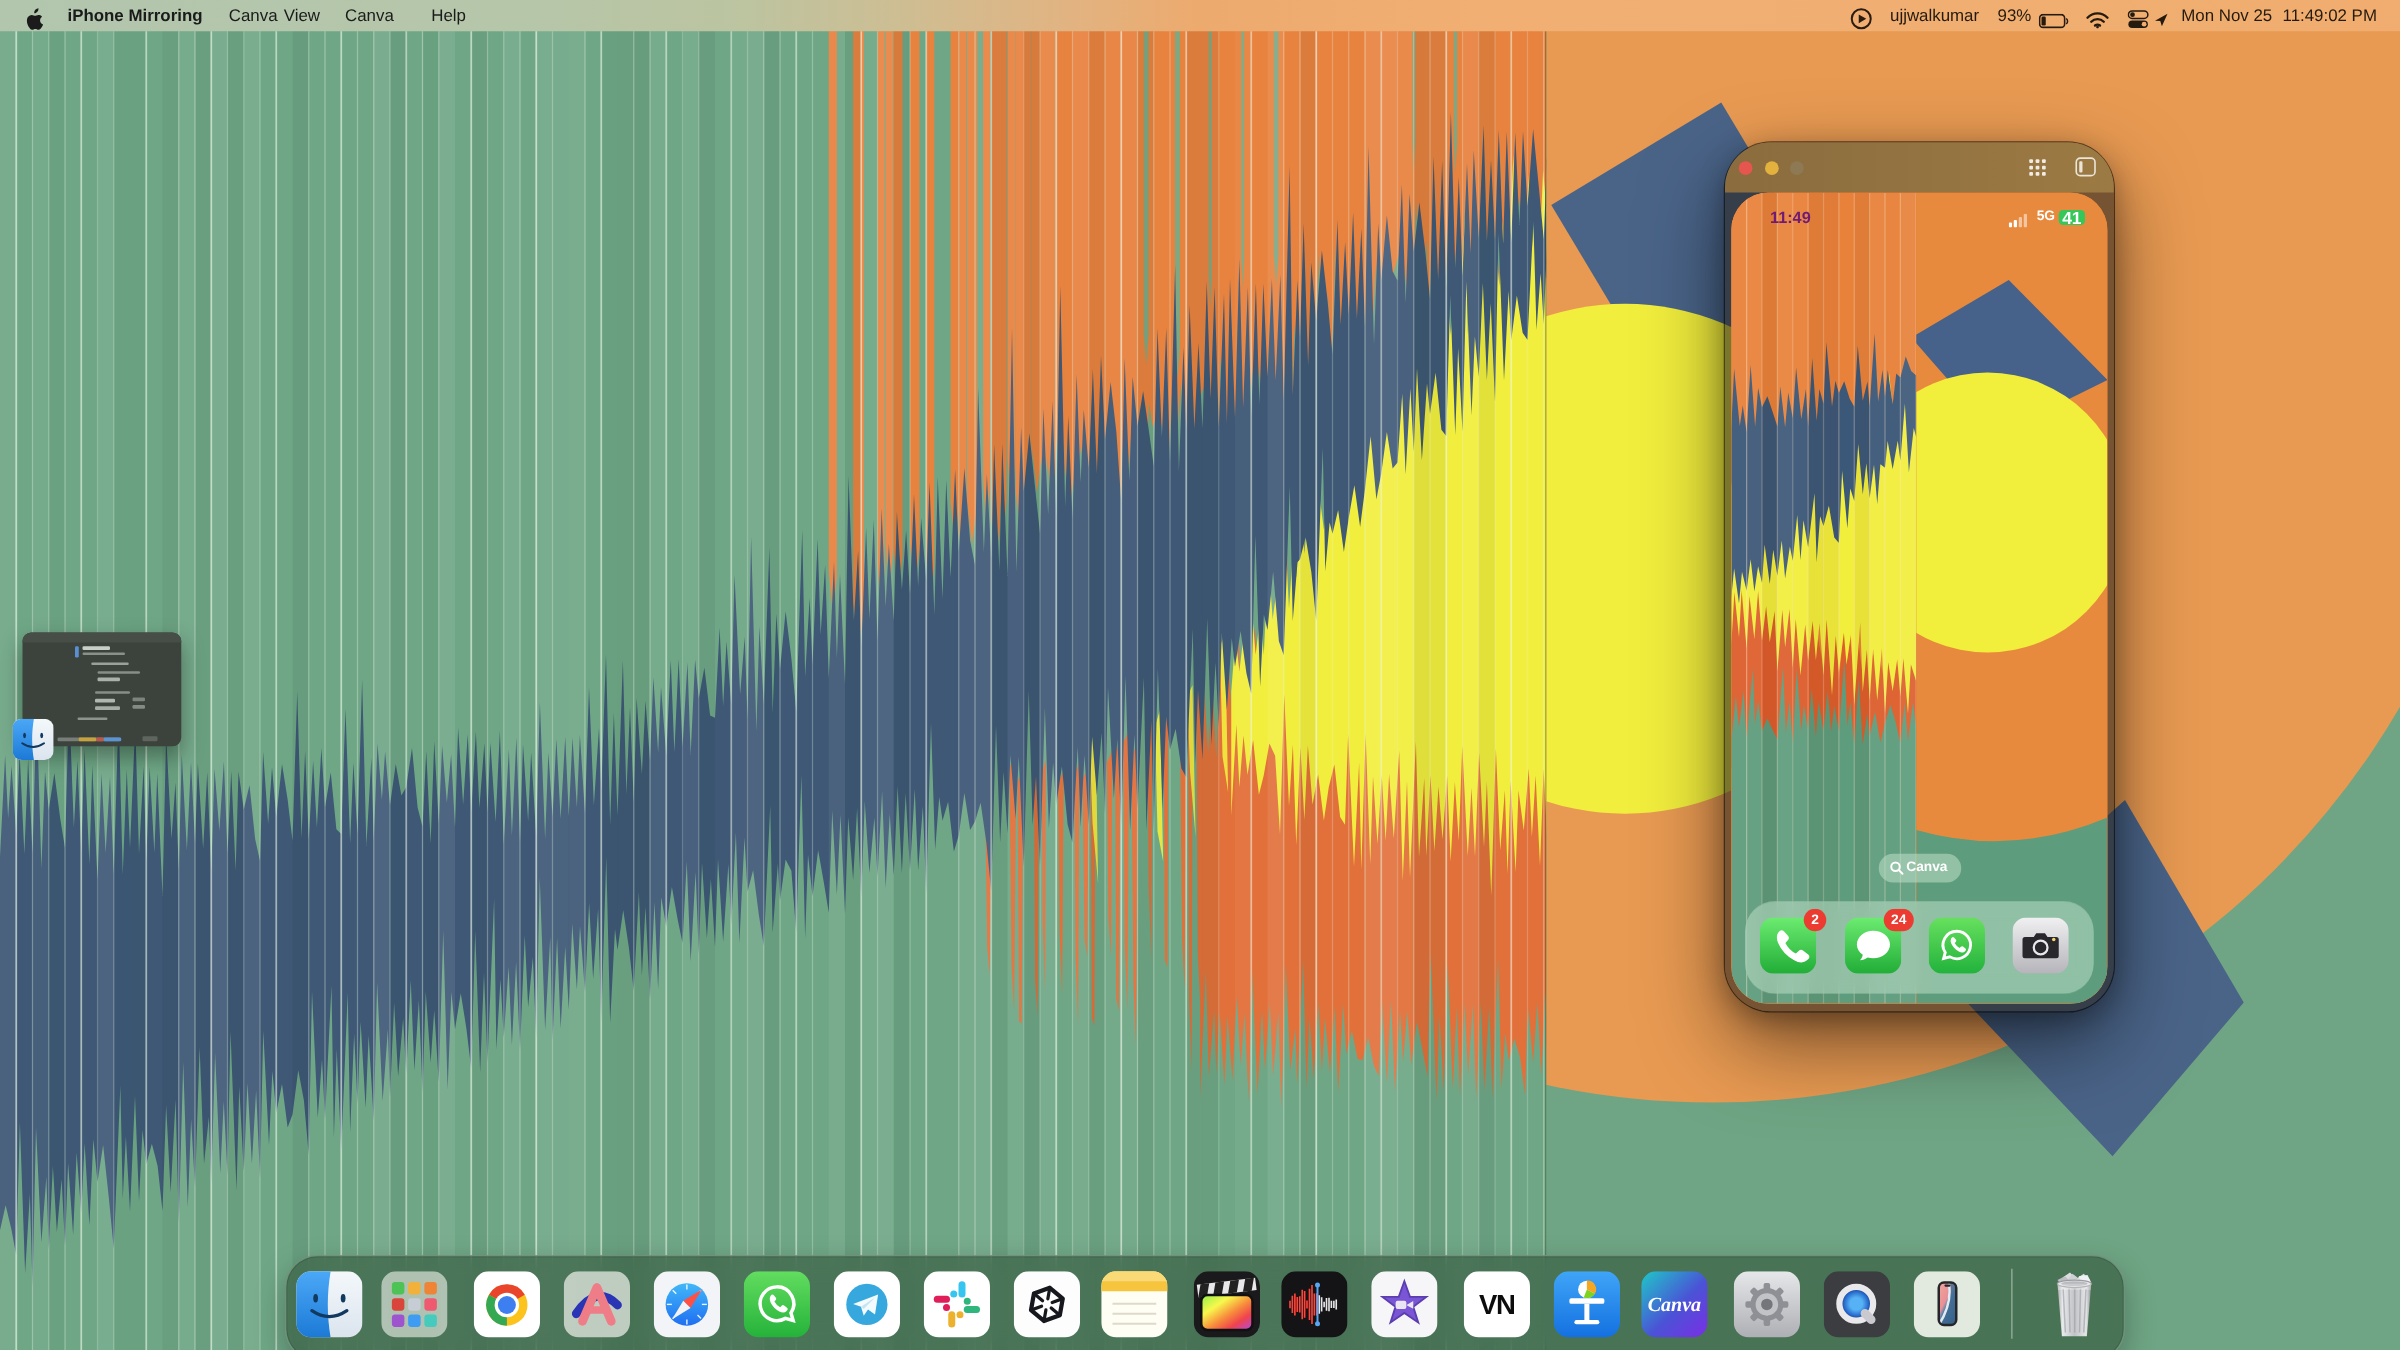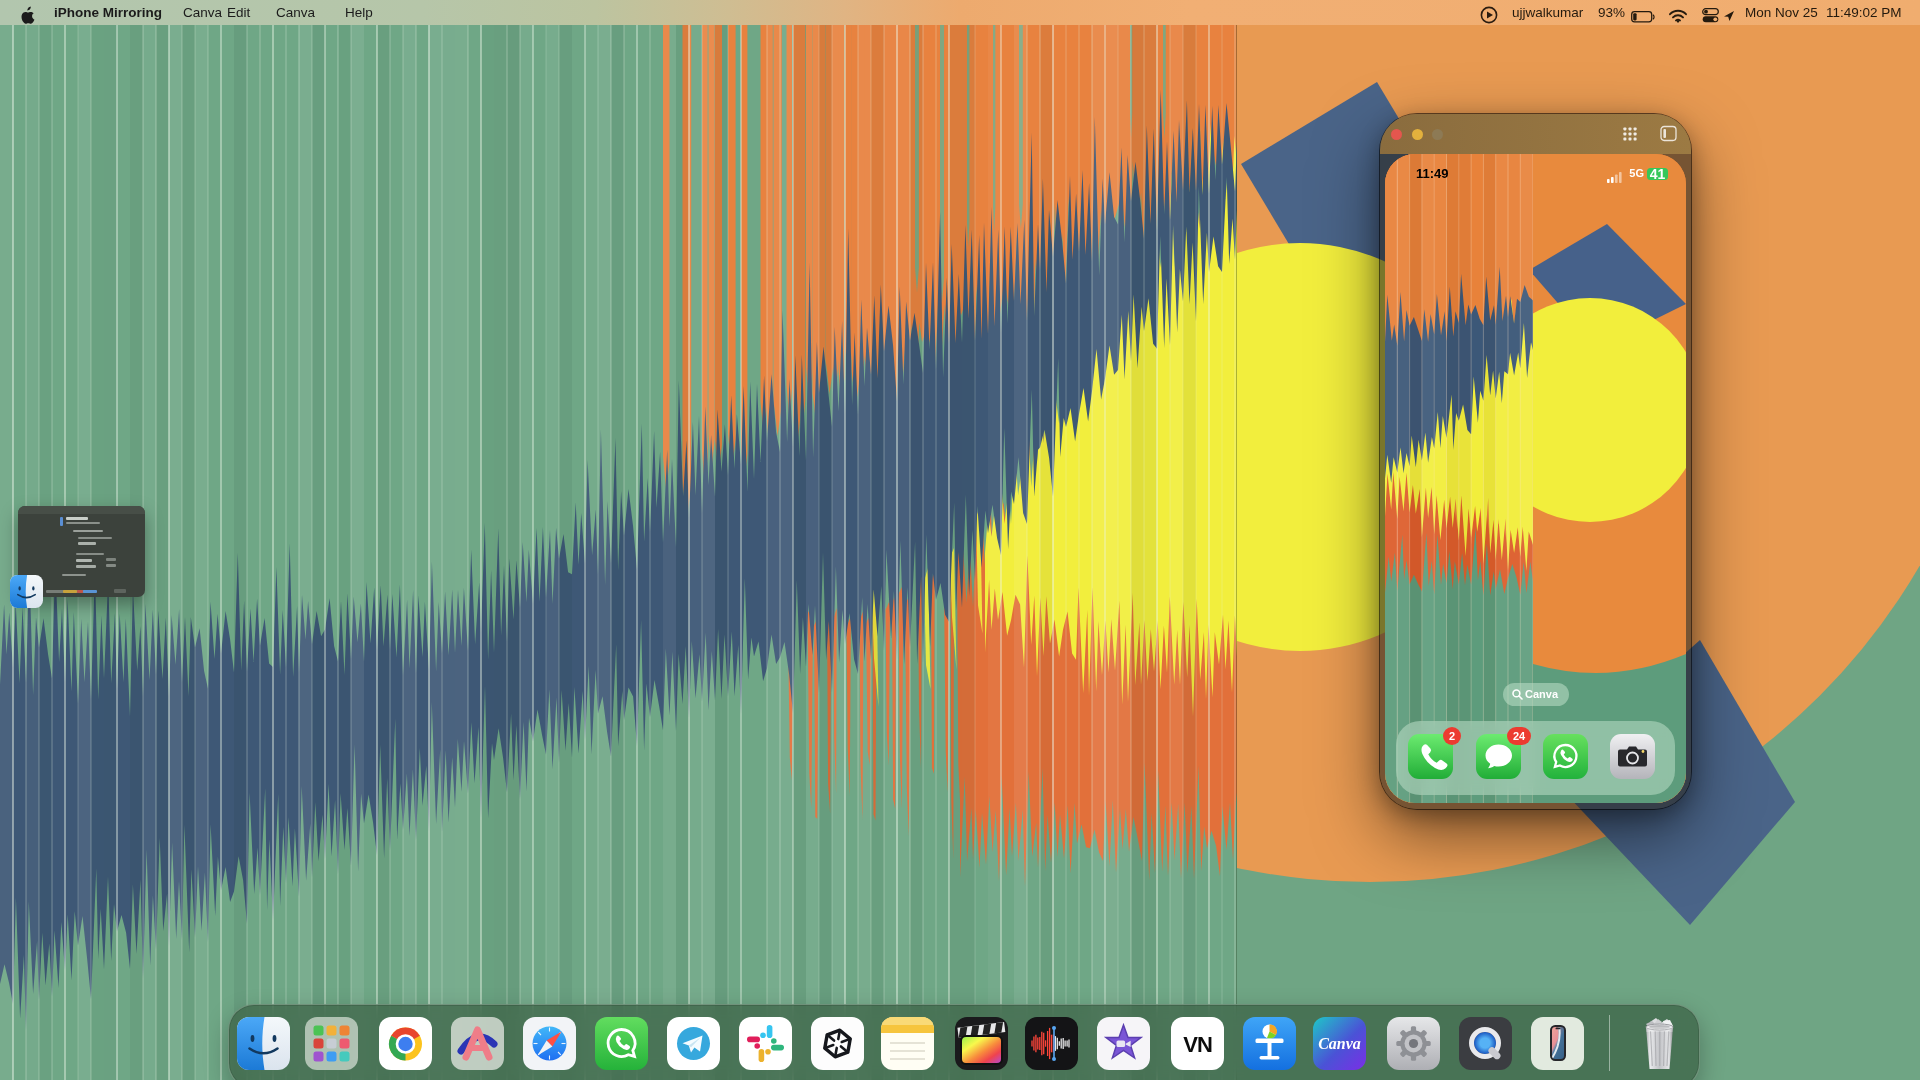--- a/index.html
+++ b/index.html
@@ -354,21 +354,21 @@
             <rect x="110.7" y="0" width="12.3" height="649" fill="#ffffff" opacity="0.052"></rect>
             <rect x="110.2" y="0" width="1" height="649" fill="#ffe8d0" opacity="0.30"></rect>
             <rect x="123.0" y="0" width="12.3" height="649" fill="#ffffff" opacity="0.041"></rect>
             <rect x="122.5" y="0" width="1" height="649" fill="#ffe8d0" opacity="0.33"></rect>
             <rect x="135.3" y="0" width="12.3" height="649" fill="#ffffff" opacity="0.075"></rect>
             <rect x="134.8" y="0" width="1" height="649" fill="#ffe8d0" opacity="0.31"></rect>
             <rect x="147.6" y="0" width="12.3" height="649" fill="#3a1500" opacity="0.056"></rect>
             <rect x="147.1" y="0" width="1" height="649" fill="#ffe8d0" opacity="0.25"></rect>
           </g>
         </svg>
-    <div style="position:absolute;left:31px;top:12px;color:#000000;font-size:13px;font-weight:bold">11:49</div>
+    <div style="position:absolute;left:31px;top:12px;color:#701a75;font-size:13px;font-weight:bold">11:49</div>
     <div style="position:absolute;right:62px;top:15px">
       <svg width="17" height="11" viewBox="0 0 17 11">
             <g fill="#fff">
               <rect x="0" y="7" width="2.6" height="4" rx="0.8"></rect>
               <rect x="4" y="5" width="2.6" height="6" rx="0.8"></rect>
               <rect x="8" y="2.5" width="2.6" height="8.5" rx="0.8" opacity="0.5"></rect>
               <rect x="12" y="0" width="2.6" height="11" rx="0.8" opacity="0.5"></rect>
             </g>
           </svg>
     </div>
@@ -431,21 +431,21 @@
     <div style="position:absolute;left:122px;top:573px;min-width:24px;height:18px;border-radius:9px;background:#ec3b30;color:#fff;font-size:11px;font-weight:bold;text-align:center;line-height:18px;padding:0 2px">24</div>
   </div>
 </div>
 
 <div id="menubar">
   <div class="l" style="left:20px"><svg class="mbicon" width="15" height="18" viewBox="0 0 17 21" style="margin-top:3.5px">
           <path d="M11.3,3.9c0.7-0.9,1.2-2.1,1-3.3c-1,0.1-2.2,0.7-2.9,1.6C8.7,3,8.2,4.2,8.4,5.3C9.5,5.4,10.6,4.8,11.3,3.9z M13.8,11.9c0-2.2,1.8-3.2,1.9-3.3c-1-1.5-2.6-1.7-3.2-1.7c-1.4-0.1-2.7,0.8-3.4,0.8C8.4,7.7,7.3,6.9,6.1,6.9c-1.5,0-3,0.9-3.8,2.3c-1.6,2.8-0.4,7,1.2,9.3c0.8,1.1,1.7,2.4,2.9,2.3c1.2,0,1.6-0.7,3-0.7c1.4,0,1.8,0.7,3,0.7c1.3,0,2.1-1.1,2.9-2.3c0.9-1.3,1.3-2.6,1.3-2.7C16.5,15.8,13.8,14.8,13.8,11.9z" fill="#1b1b1b"></path>
         </svg></div>
   <div class="l" style="left:54px;font-weight:bold">iPhone Mirroring</div>
   <div class="l" style="left:183px">Canva</div>
-  <div class="l" style="left:227px">Edit</div>
+  <div class="l" style="left:227px">View</div>
   <div class="l" style="left:276px">Canva</div>
   <div class="l" style="left:345px">Help</div>
   <div class="l" style="left:1480px"><svg class="mbicon" width="18" height="18" viewBox="0 0 18 18" style="margin-top:3.5px">
           <circle cx="9" cy="9" r="7.6" fill="none" stroke="#2a1c10" stroke-width="1.6"></circle>
           <polygon points="7,5.5 13,9 7,12.5" fill="#2a1c10"></polygon>
         </svg></div>
   <div class="l" style="left:1512px;color:#241a0e">ujjwalkumar</div>
   <div class="l" style="left:1598px;color:#241a0e">93%</div>
   <div class="l" style="left:1631px"><svg class="mbicon" width="25" height="12" viewBox="0 0 25 12" style="margin-top:6.5px">
     <rect x="0.7" y="0.7" width="20" height="10.2" rx="2.8" fill="none" stroke="#241a0e" stroke-width="1.25"></rect>

